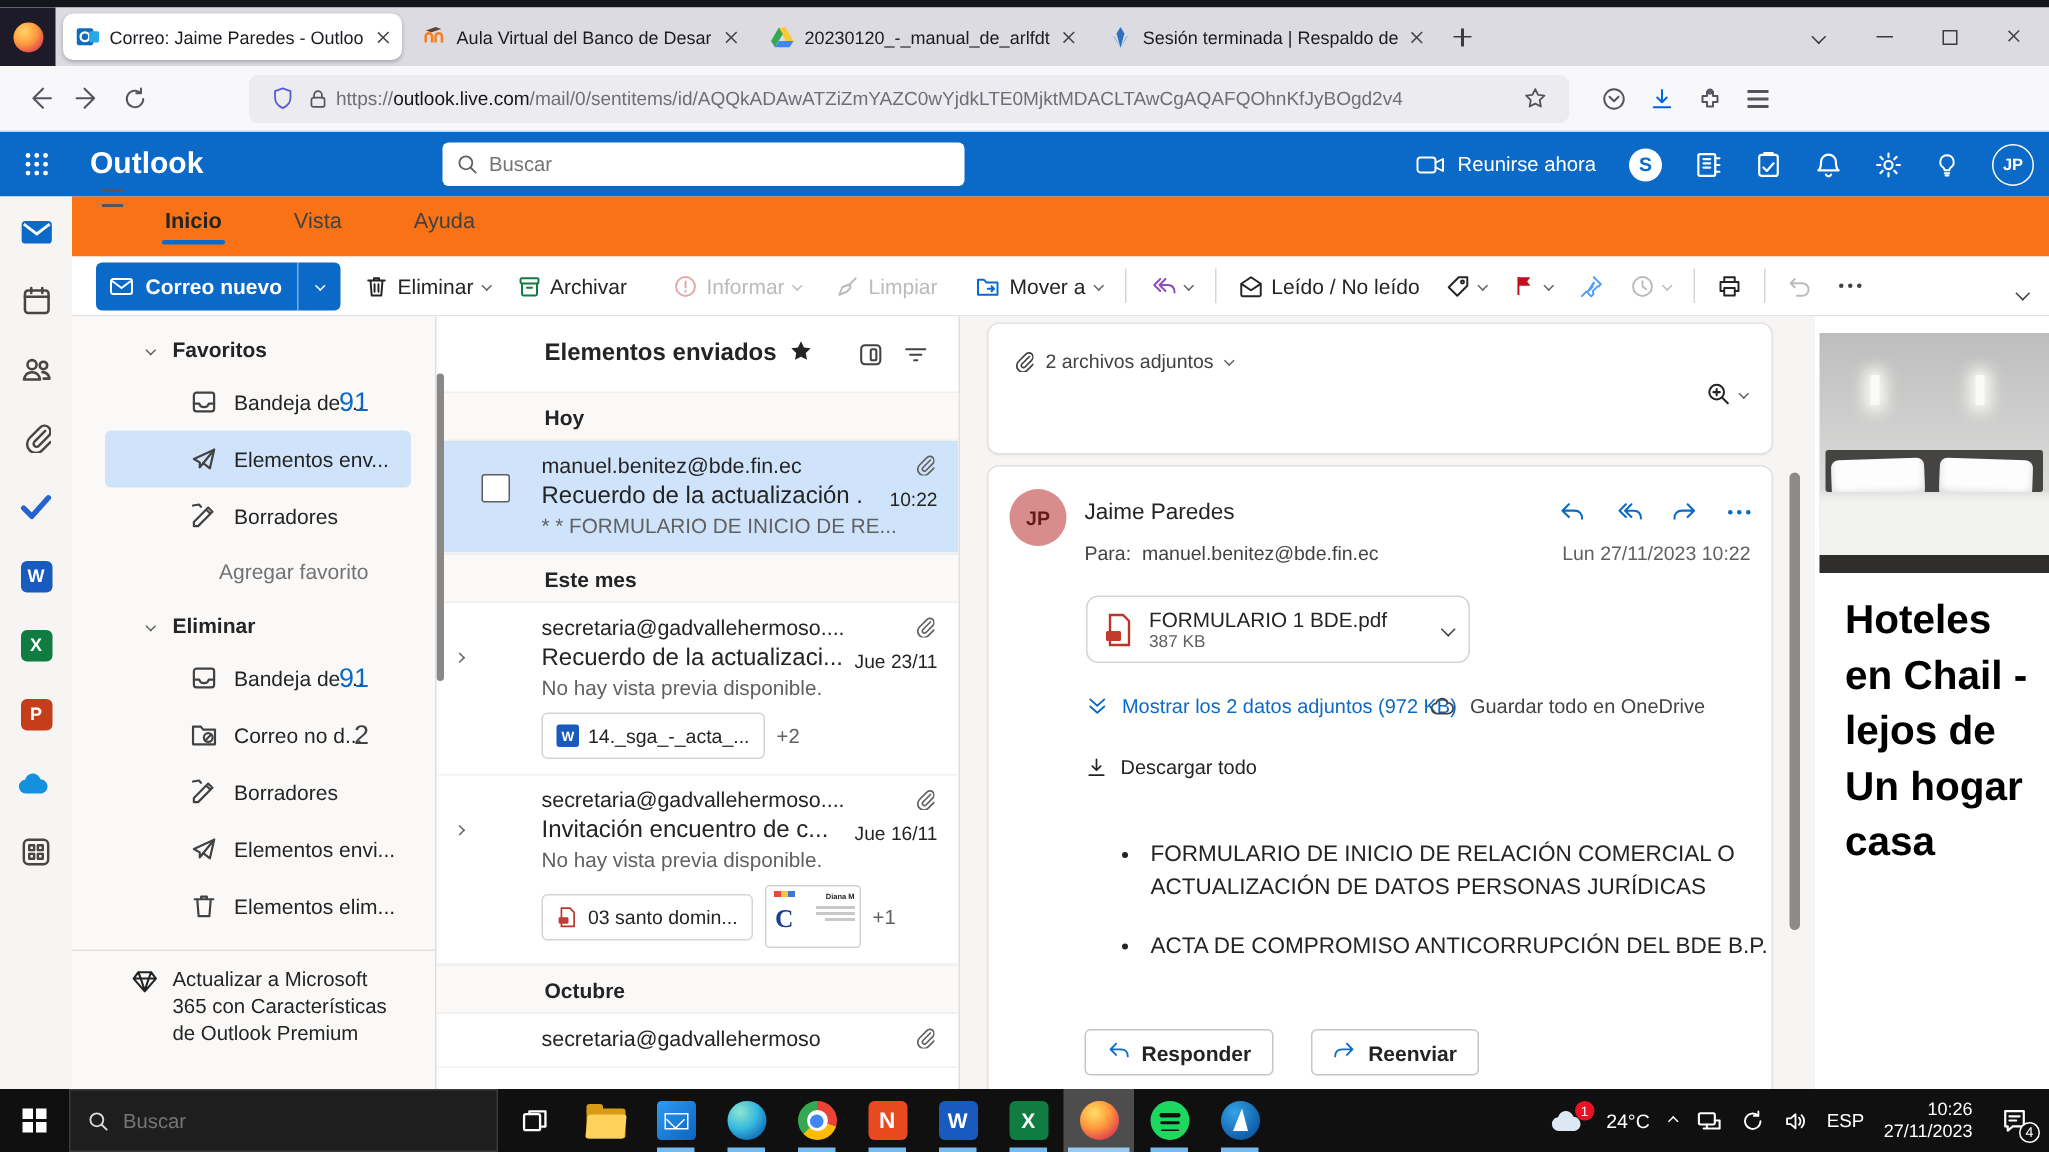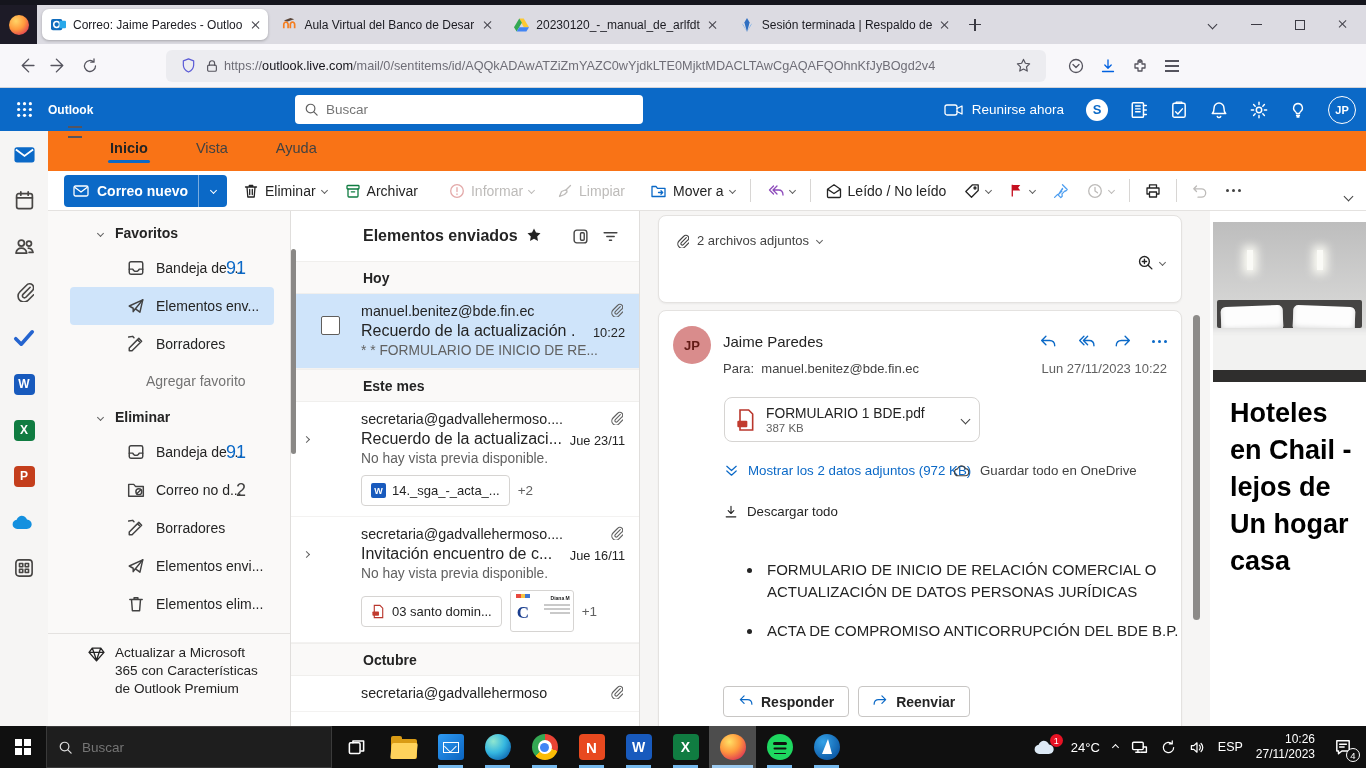--- a/index.html
+++ b/index.html
@@ -39,21 +39,21 @@
 .navic{width:32px;height:32px;display:flex;align-items:center;justify-content:center;color:#55545e;font-size:17px;flex:none}
 #urlbar{flex:1;height:32px;margin:0 14px 0 60px;background:#ececf0;border-radius:6px;display:flex;align-items:center;padding:0 10px;max-width:880px}
 #urltext{flex:1;font-size:12.7px;color:#6f6e77;white-space:nowrap;overflow:hidden}
 #urltext b{color:#15141a;font-weight:400}
 .burger{position:relative;width:14px;height:2px;background:#55545e}
 .burger::before,.burger::after{content:"";position:absolute;left:0;width:14px;height:2px;background:#55545e}
 .burger::before{top:-5px}.burger::after{top:5px}
 
 #olhead{left:0;top:88px;width:1366px;height:43px;background:#0b69c7;color:#fff;display:flex;align-items:center}
 #waffle{width:48px;height:43px;display:flex;align-items:center;justify-content:center}
-#olname{font-size:12px;font-weight:700;margin-left:0}
+#olname{font-size:20px;font-weight:700;margin-left:12px}
 #olsearch{position:absolute;left:295px;top:7px;width:348px;height:29px;background:#fff;border-radius:4px;display:flex;align-items:center;padding:0 9px;color:#616161}
 #olsearch input{border:none;outline:none;flex:1;font-size:13.5px;margin-left:7px;font-family:inherit;background:transparent}
 #olright{position:absolute;right:10px;top:0;height:43px;display:flex;align-items:center;gap:22px}
 .hic{display:flex;align-items:center;justify-content:center;color:#fff}
 #meetnow{display:flex;align-items:center;gap:8px;font-size:13.5px}
 #skype{width:22px;height:22px;border-radius:50%;background:#fff;color:#0b69c7;font-weight:700;font-size:13px;display:flex;align-items:center;justify-content:center}
 #skype::before{content:"S"}
 #avatar{width:28px;height:28px;border-radius:50%;border:1.6px solid #fff;display:flex;align-items:center;justify-content:center;font-size:11px;font-weight:700}
 
 #rail{left:0;top:131px;width:48px;height:595px;background:#f6f5f4}
@@ -135,21 +135,21 @@
 #attname{font-size:13.8px;color:#242424}
 #attsize{font-size:11.5px;color:#616161;margin-top:1px}
 #attcard .chev{margin-left:auto;color:#424242}
 #showrow{position:absolute;left:65px;top:152px;display:flex;align-items:center;gap:9px;font-size:13.3px}
 #showlink{color:#0b69c7}
 #odrow{position:absolute;left:295px;top:152px;display:flex;align-items:center;gap:8px;font-size:13.3px;color:#424242}
 #dlrow{position:absolute;left:65px;top:193px;display:flex;align-items:center;gap:9px;font-size:13.3px;color:#242424}
 #msgbody{position:absolute;left:88px;top:248px;width:445px;font-size:15px;line-height:22px;color:#242424}
 #msgbody li{margin-bottom:17px;padding-left:4px}
 #msgbody ul{padding-left:16px}
-#replyrow{position:absolute;left:64px;top:375px;display:flex;gap:9px}
+#replyrow{position:absolute;left:64px;top:375px;display:flex;gap:25px}
 .rbtn{height:31px;border:1px solid #c8c6c4;border-radius:4px;background:#fff;display:flex;align-items:center;gap:8px;padding:0 14px;font-size:14px;font-weight:600;color:#242424}
 .rbtn .aico{color:#0b69c7}
 #readscroll{position:absolute;right:10px;top:104px;width:7px;height:305px;background:#8d8b89;border-radius:4px}
 
 #adpane{width:156px;flex:none;background:#fff;position:relative}
 #adimg{position:absolute;left:3px;top:11px;width:153px;height:160px;background:linear-gradient(180deg,#bdbdbd,#d8d8d7 58%,#eceeec);overflow:hidden}
 .lamp{position:absolute;top:28px;width:6px;height:20px;background:#fafaf6;box-shadow:0 0 10px 4px rgba(255,255,248,.95)}
 #adimg .hb{position:absolute;left:4px;right:4px;top:78px;height:28px;background:#454443;border-radius:2px}
 #adimg .pil{position:absolute;width:62px;height:26px;background:#fdfdfd;border-radius:5px;top:84px;box-shadow:inset 0 -4px 5px #d9d9d9}
 #adimg .mat{position:absolute;left:-4px;right:-4px;top:106px;height:44px;background:#f2f2f1;box-shadow:inset 0 6px 8px -6px #cfcfcf}

